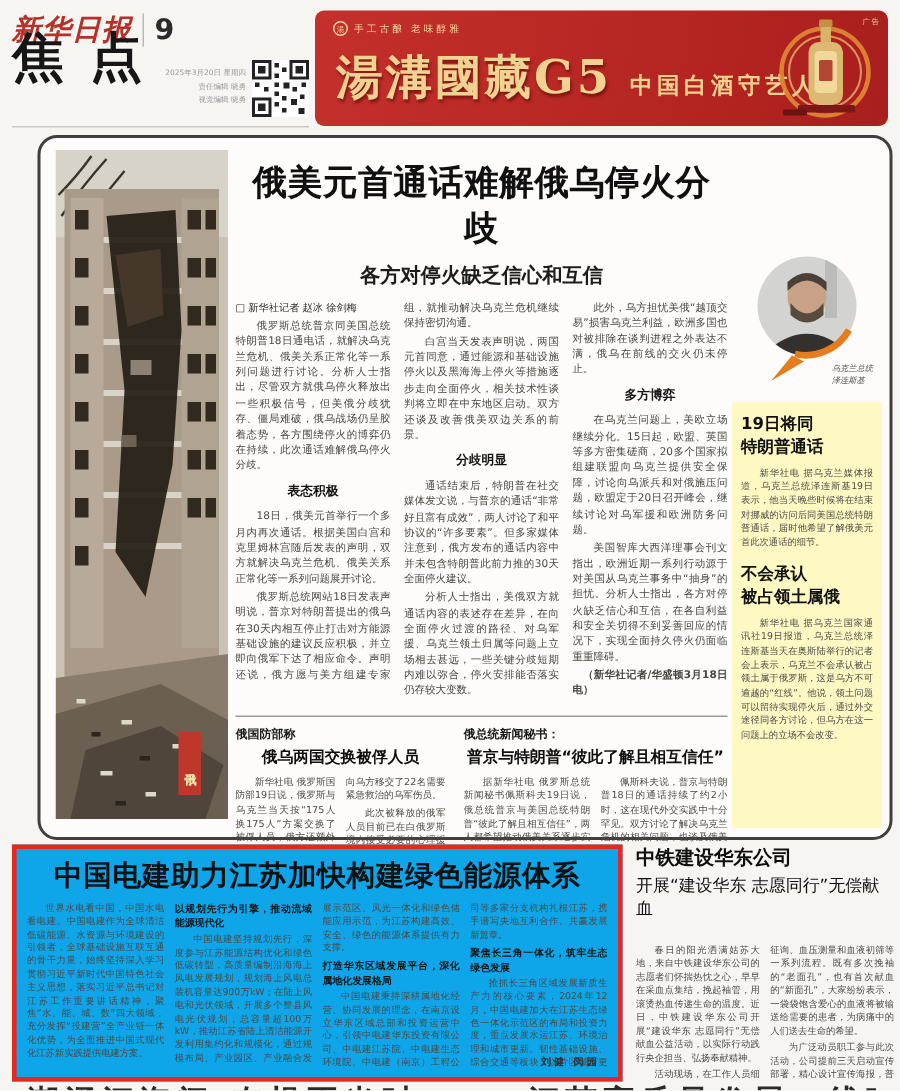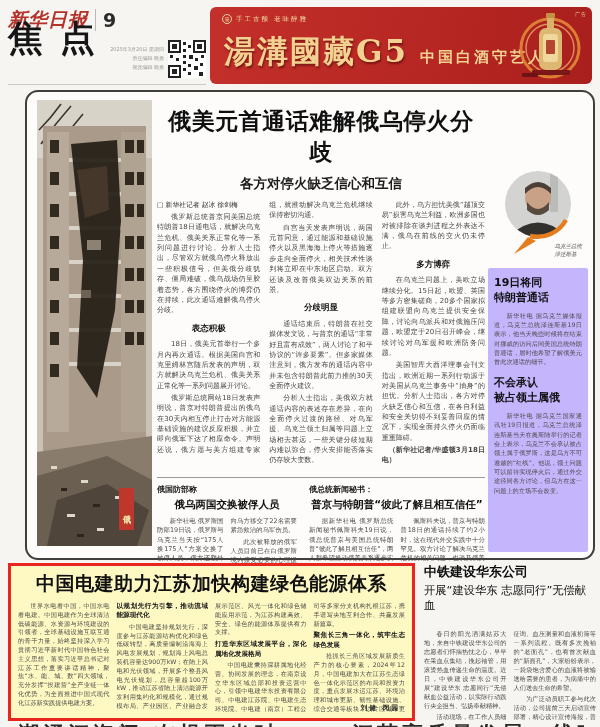--- a/index.html
+++ b/index.html
@@ -61,27 +61,27 @@
   .kicker { font-size:8px; font-weight:bold; color:#1a1a1a; margin-bottom:3px; }
   .sub-headline { font-size:10.5px; font-weight:900; color:#0f0f0f; text-align:center; margin-bottom:5px; }
   .cols2 { column-count:2; column-gap:7px; font-size:6.4px; line-height:1.45; text-align:justify;
     color:#4a4a47; height:62px; overflow:hidden; }
   .cols2 p { text-indent:2em; margin-bottom:2px; }
   
   .aside { position:absolute; left:461px; top:8px; width:100px; height:448px; }
   .portrait { position:relative; margin:68px auto 0; width:76px; height:92px; }
   .portrait-caption { position:absolute; right:-6px; bottom:2px; font-size:5.5px; line-height:1.5;
     color:#555; white-space:pre-line; text-align:left; font-style:italic; }
-  .aside-box { margin-top:8px; background:#c4b5fd; border-radius:2px; padding:8px 6px; height:284px; overflow:hidden; }
+  .aside-box { margin-top:8px; background:#fef9c3; border-radius:2px; padding:8px 6px; height:284px; overflow:hidden; }
   .aside-head { font-size:11px; font-weight:900; color:#111; line-height:1.35; white-space:pre-line; margin-bottom:5px; }
   .aside-body { font-size:6.2px; line-height:1.5; text-align:justify; color:#4c4b48;
     text-indent:2em; margin-bottom:10px; }
   
   .red-box { position:absolute; left:8px; top:563px; width:407px; height:158px;
-    border:3px solid #e8251f; background:#fef9c3; padding:5px 7px 4px; }
+    border:3px solid #e8251f; background:#0ea5e9; padding:5px 7px 4px; }
   .red-box-headline { font-size:19px; font-weight:900; color:#111; text-align:center;
     letter-spacing:.5px; margin-bottom:5px; }
   .cols4 { column-count:4; column-gap:7px; font-size:6.2px; line-height:1.42; text-align:justify;
     color:#4a4a47; height:114px; overflow:hidden; }
   .cols4 p { text-indent:2em; margin-bottom:2px; }
   .cols4 h5 { font-size:6.6px; font-weight:bold; color:#151515; margin:3px 0 2px; }
   .redbox-byline { position:absolute; right:12px; bottom:5px; font-size:6.8px; font-weight:bold;
     color:#2e2e2e; letter-spacing:2px; }
   .right-art { position:absolute; left:424px; top:563px; width:172px; height:158px; overflow:hidden; }
   .right-art-h1 { font-size:13px; font-weight:900; color:#0f0f0f; }

